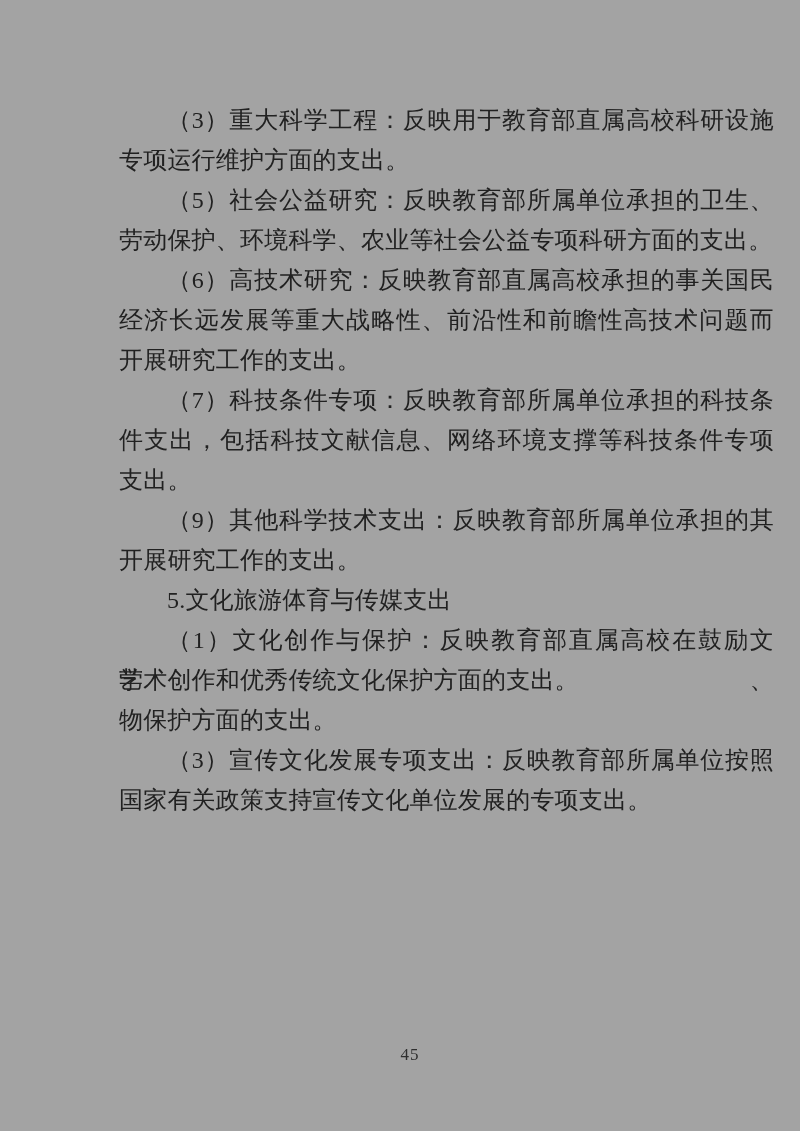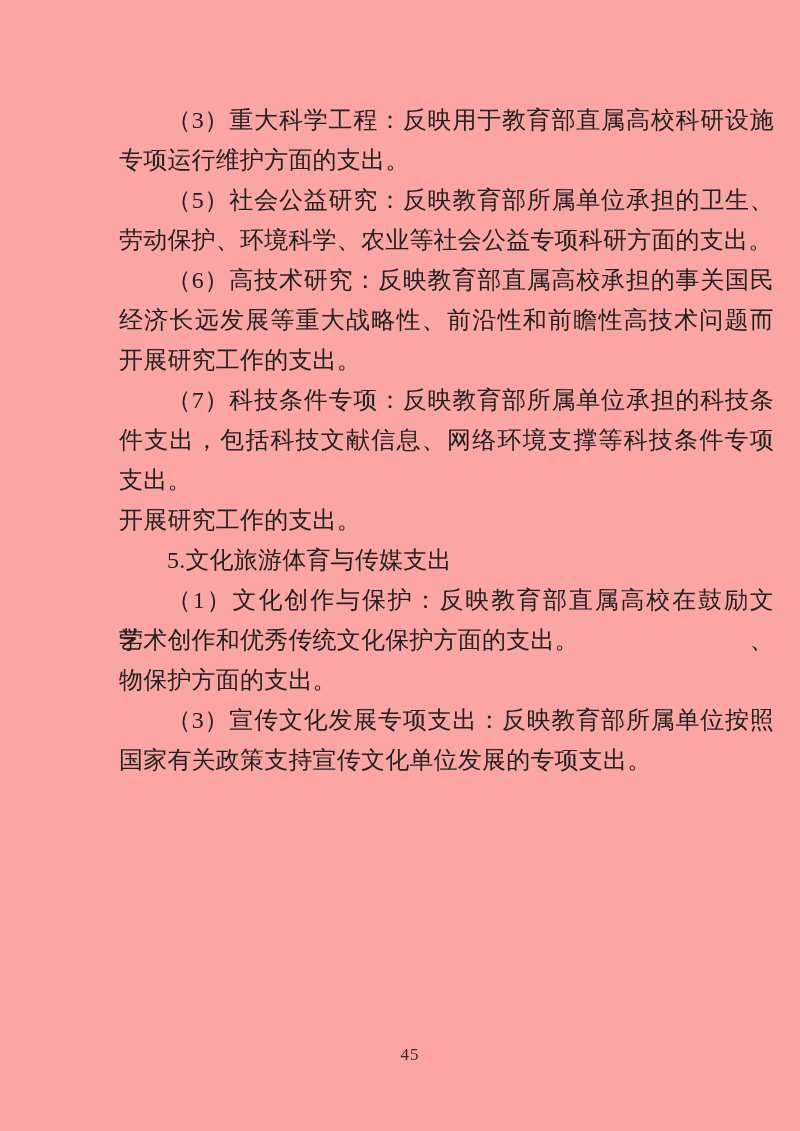--- a/index.html
+++ b/index.html
@@ -10,21 +10,21 @@
     width: 800px;
     height: 1131px;
     background: #ffffff;
     position: relative;
     overflow: hidden;
     font-family: "Liberation Serif", "DejaVu Serif", serif;
   }
   .page {
     position: absolute;
     inset: 0;
-    background: #fca5a5;
+    background: #a3a3a3;
   }
   .content {
     position: absolute;
     left: 119px;
     top: 100px;
     width: 655px;
   }
   .para {
     margin: 0;
     padding: 0;
@@ -91,20 +91,21 @@
     </p>
 
     <p class="para">
       <span class="line first just">（7）科技条件专项：反映教育部所属单位承担的科技条</span>
       <span class="line just">件支出，包括科技文献信息、网络环境支撑等科技条件专项</span>
       <span class="line last">支出。</span>
     </p>
 
 
     <p class="para">
+      <span class="line first just">（9）其他科学技术支出：反映教育部所属单位承担的其</span>
       <span class="line last">开展研究工作的支出。</span>
     </p>
 
     <p class="para">
       <span class="line first last">5.文化旅游体育与传媒支出</span>
     </p>
 
     <p class="para">
       <span class="line first just">（1）文化创作与保护：反映教育部直属高校在鼓励文学、</span>
       <span class="line last">艺术创作和优秀传统文化保护方面的支出。</span>

